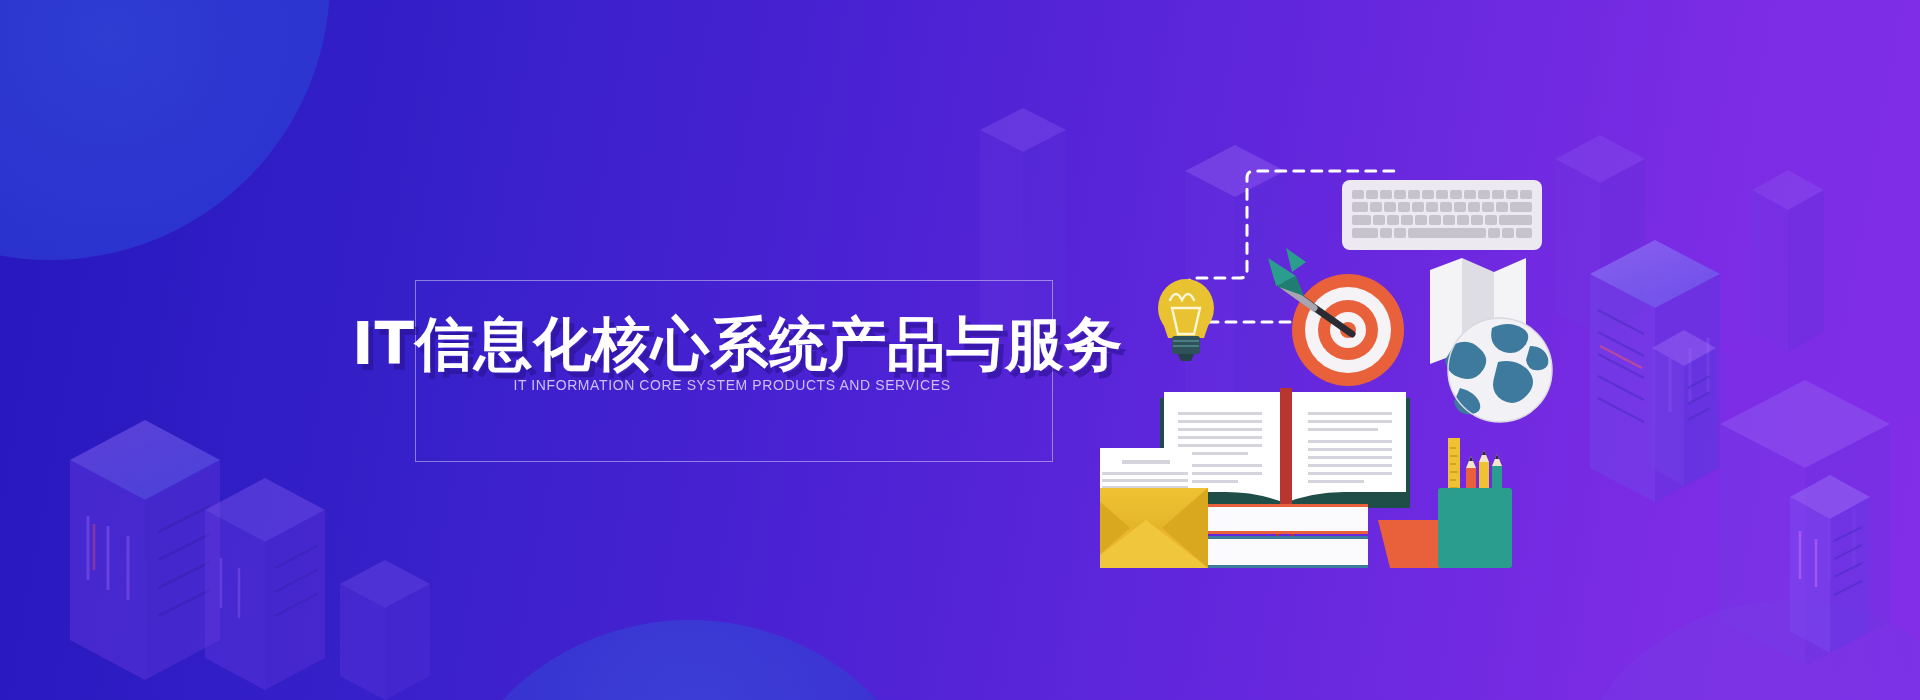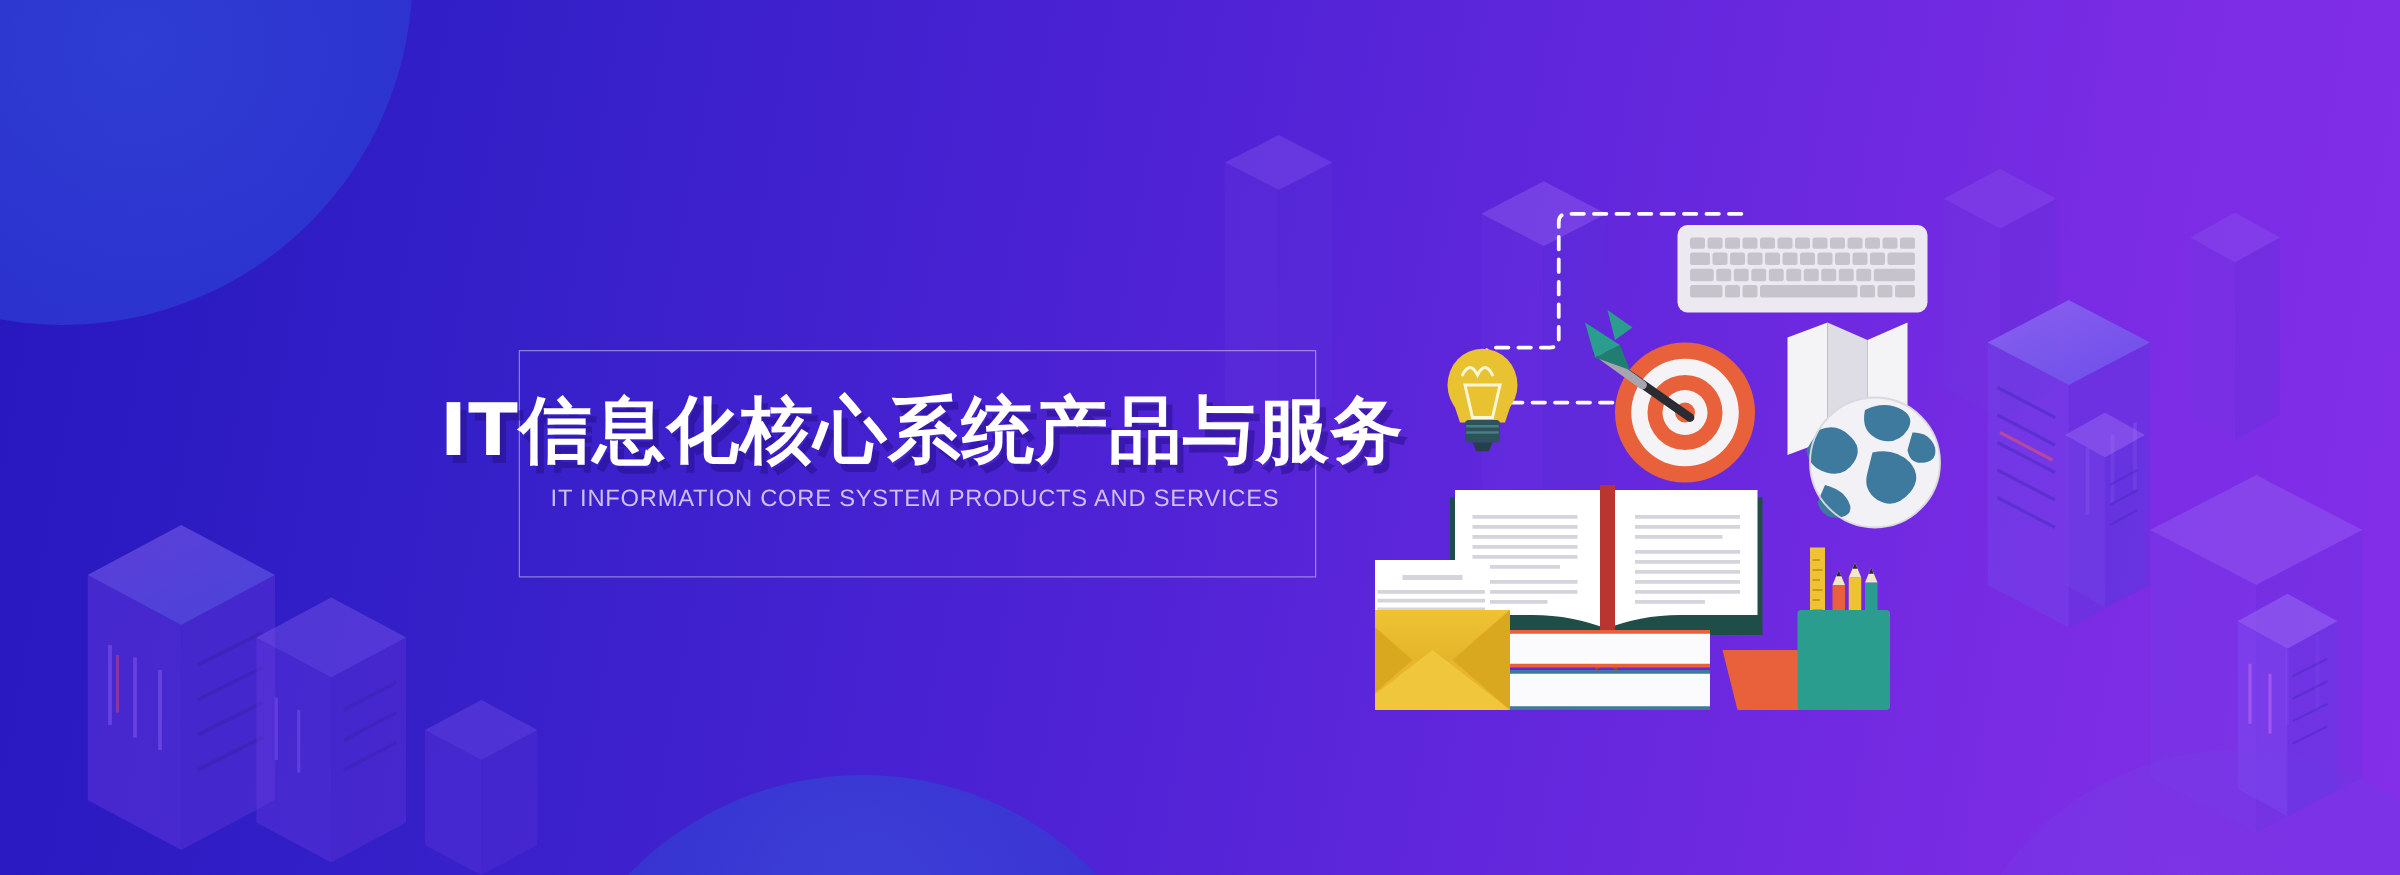--- a/index.html
+++ b/index.html
@@ -44,21 +44,21 @@
   #headline-wrap {
     position:absolute; left:352px; top:315px; width:760px; text-align:center;
   }
   #headline {
     font-size:58px; font-weight:bold; color:#ffffff; letter-spacing:1px;
     line-height:1; white-space:nowrap;
     text-shadow:5px 6px 0 rgba(40,16,140,.55);
     font-family:"DejaVu Sans","Liberation Sans",sans-serif;
   }
   #subheadline {
-    margin-top:16px; font-size:19px; color:#cfc0f2; letter-spacing:.6px;
+    margin-top:4px; font-size:14px; color:#cfc0f2; letter-spacing:.6px;
     white-space:nowrap; font-family:"Liberation Sans",sans-serif;
   }
 
   
   #illustration { position:absolute; left:1100px; top:130px; width:460px; height:440px; }
   #illustration svg { display:block; }
 </style>
 </head>
 <body>
 

